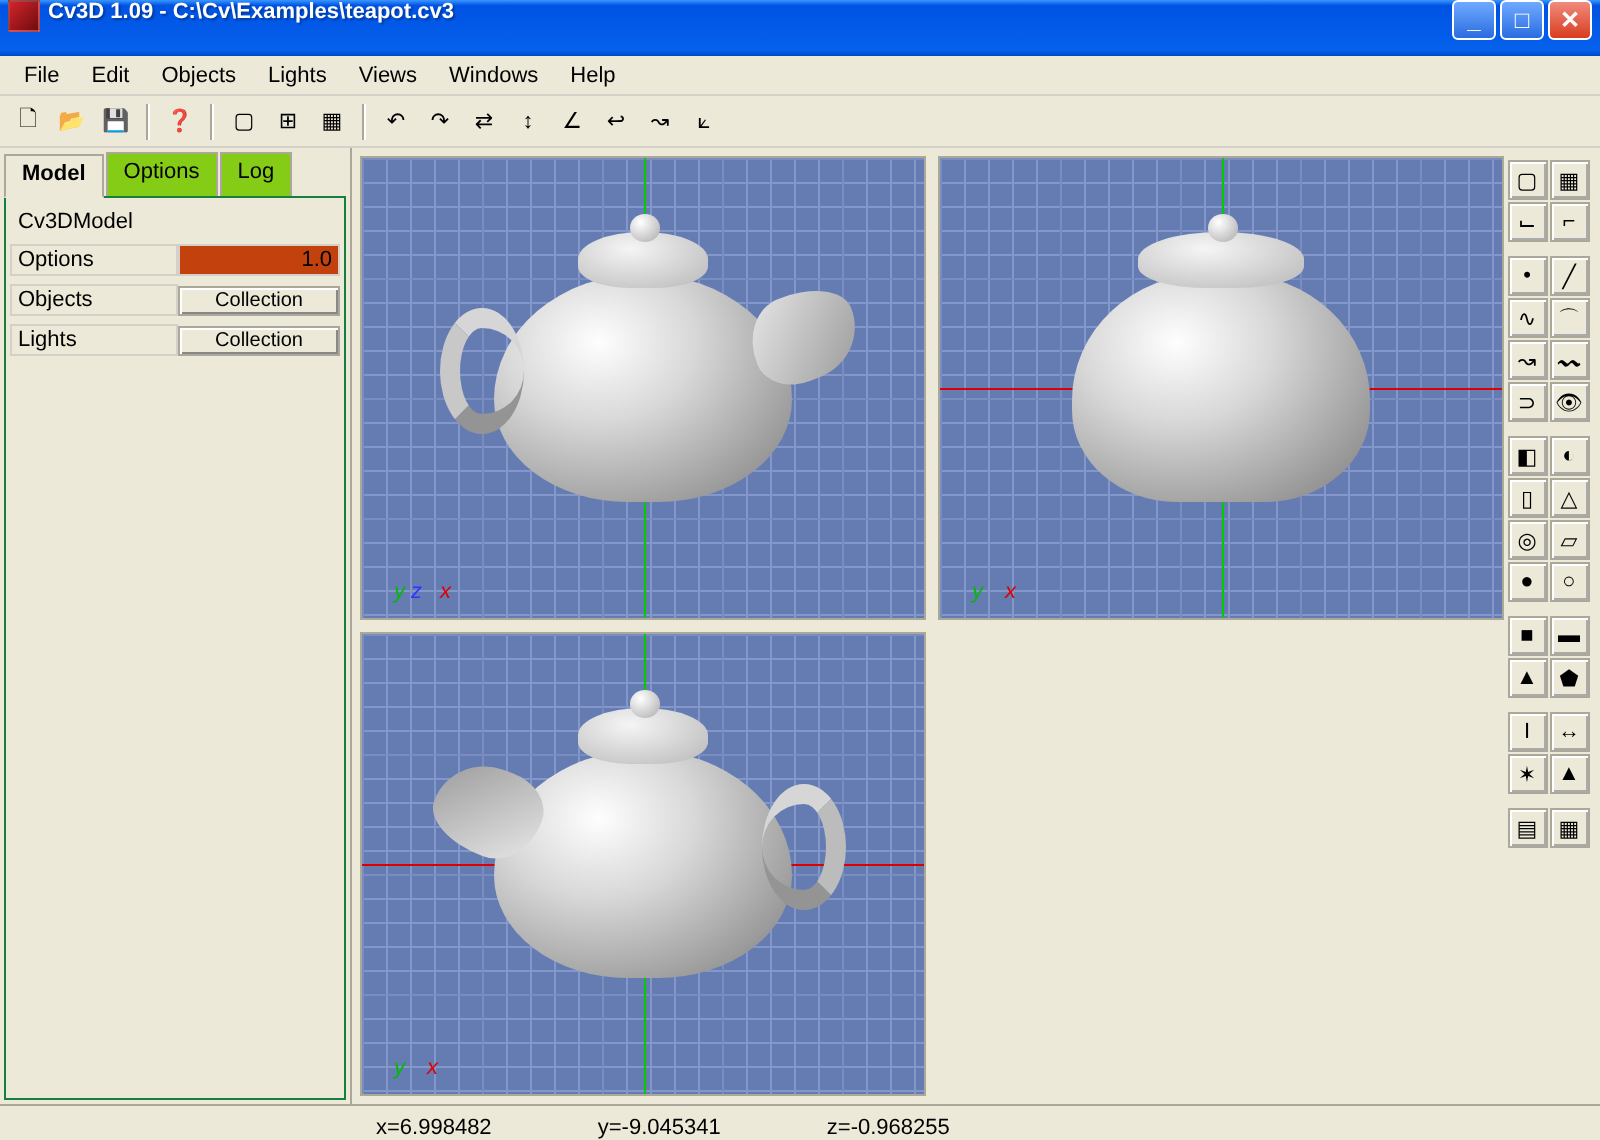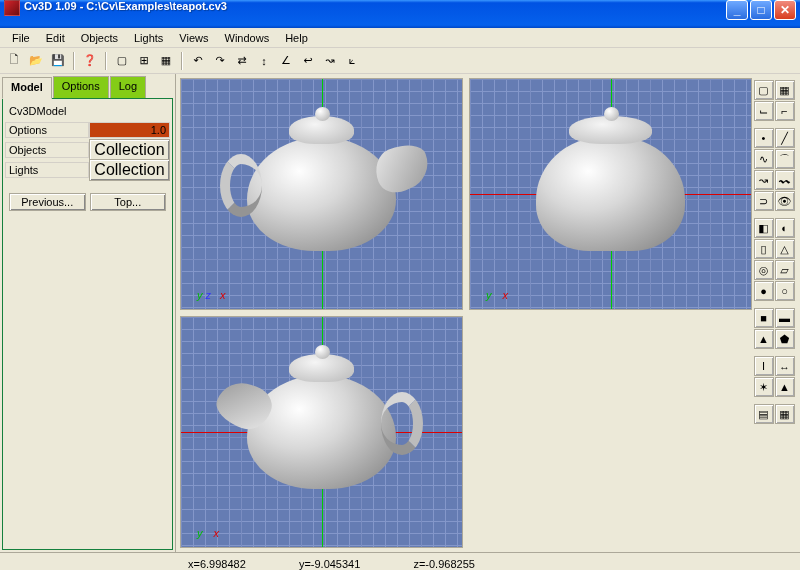--- a/index.html
+++ b/index.html
@@ -29,21 +29,21 @@
 
 .sidebar { width: 176px; background: #ece9d8; border-right: 1px solid #aca899; padding: 2px; }
 .tabs { display: flex; height: 22px; }
 .tab { padding: 3px 8px; border: 1px solid #aca899; border-bottom: none; background: #84cc16; margin-right: 1px; position: relative; }
 .tab.active { background: #ece9d8; font-weight: bold; border-bottom: 1px solid #ece9d8; top: 1px; }
 .tabcontent { border: 1px solid #15803d; padding: 4px 2px; height: calc(100% - 22px); background: #ece9d8; }
 .model-label { padding: 2px 4px; font-size: 11px; }
 .proprow { display: flex; height: 18px; align-items: center; margin-top: 2px; }
 .propname { width: 84px; border: 1px solid #d4d0c8; padding: 1px 3px; background: #ece9d8; font-size: 11px; }
 .propval { flex: 1; border: 1px solid #d4d0c8; background: #c2410c; padding: 1px 3px; font-size: 11px; text-align: right; }
-.propbtn { flex: 1; border: 1px solid #aca899; background: #ece9d8; padding: 1px 3px; font-size: 16px; text-align: center; box-shadow: inset 1px 1px #fff, inset -1px -1px #888; }
+.propbtn { flex: 1; border: 1px solid #aca899; background: #ece9d8; padding: 1px 3px; font-size: 10px; text-align: center; box-shadow: inset 1px 1px #fff, inset -1px -1px #888; }
 .navbtns { display: flex; gap: 4px; margin-top: 14px; padding: 0 4px; }
 .navbtn { flex: 1; border: 1px solid #aca899; background: #ece9d8; padding: 2px 4px; font-size: 11px; text-align: center; box-shadow: inset 1px 1px #fff, inset -1px -1px #888; }
 
 
 .viewarea { flex: 1; background: #ece9d8; display: flex; padding: 4px; gap: 0; }
 .viewports { flex: 1; display: grid; grid-template-columns: 1fr 1fr; grid-template-rows: 1fr 1fr; gap: 6px; }
 .viewport { background: #657cb3; border: 1px solid #aca899; position: relative; overflow: hidden; }
 .grid { position: absolute; inset: 0;
   background-image:
     linear-gradient(#7a8dc1 1px, transparent 1px),
@@ -149,24 +149,20 @@
         <div class="propval">1.0</div>
       </div>
       <div class="proprow">
         <div class="propname">Objects</div>
         <div class="propbtn">Collection</div>
       </div>
       <div class="proprow">
         <div class="propname">Lights</div>
         <div class="propbtn">Collection</div>
       </div>
-      <div class="navbtns">
-        <div class="navbtn">Previous...</div>
-        <div class="navbtn">Top...</div>
-      </div>
     </div>
   </div>
 
   <div class="viewarea">
     <div class="viewports">
 
       <div class="viewport">
         <div class="grid"></div>
         <div class="vpcenterline-v"></div>
         <div class="teapot-img">

